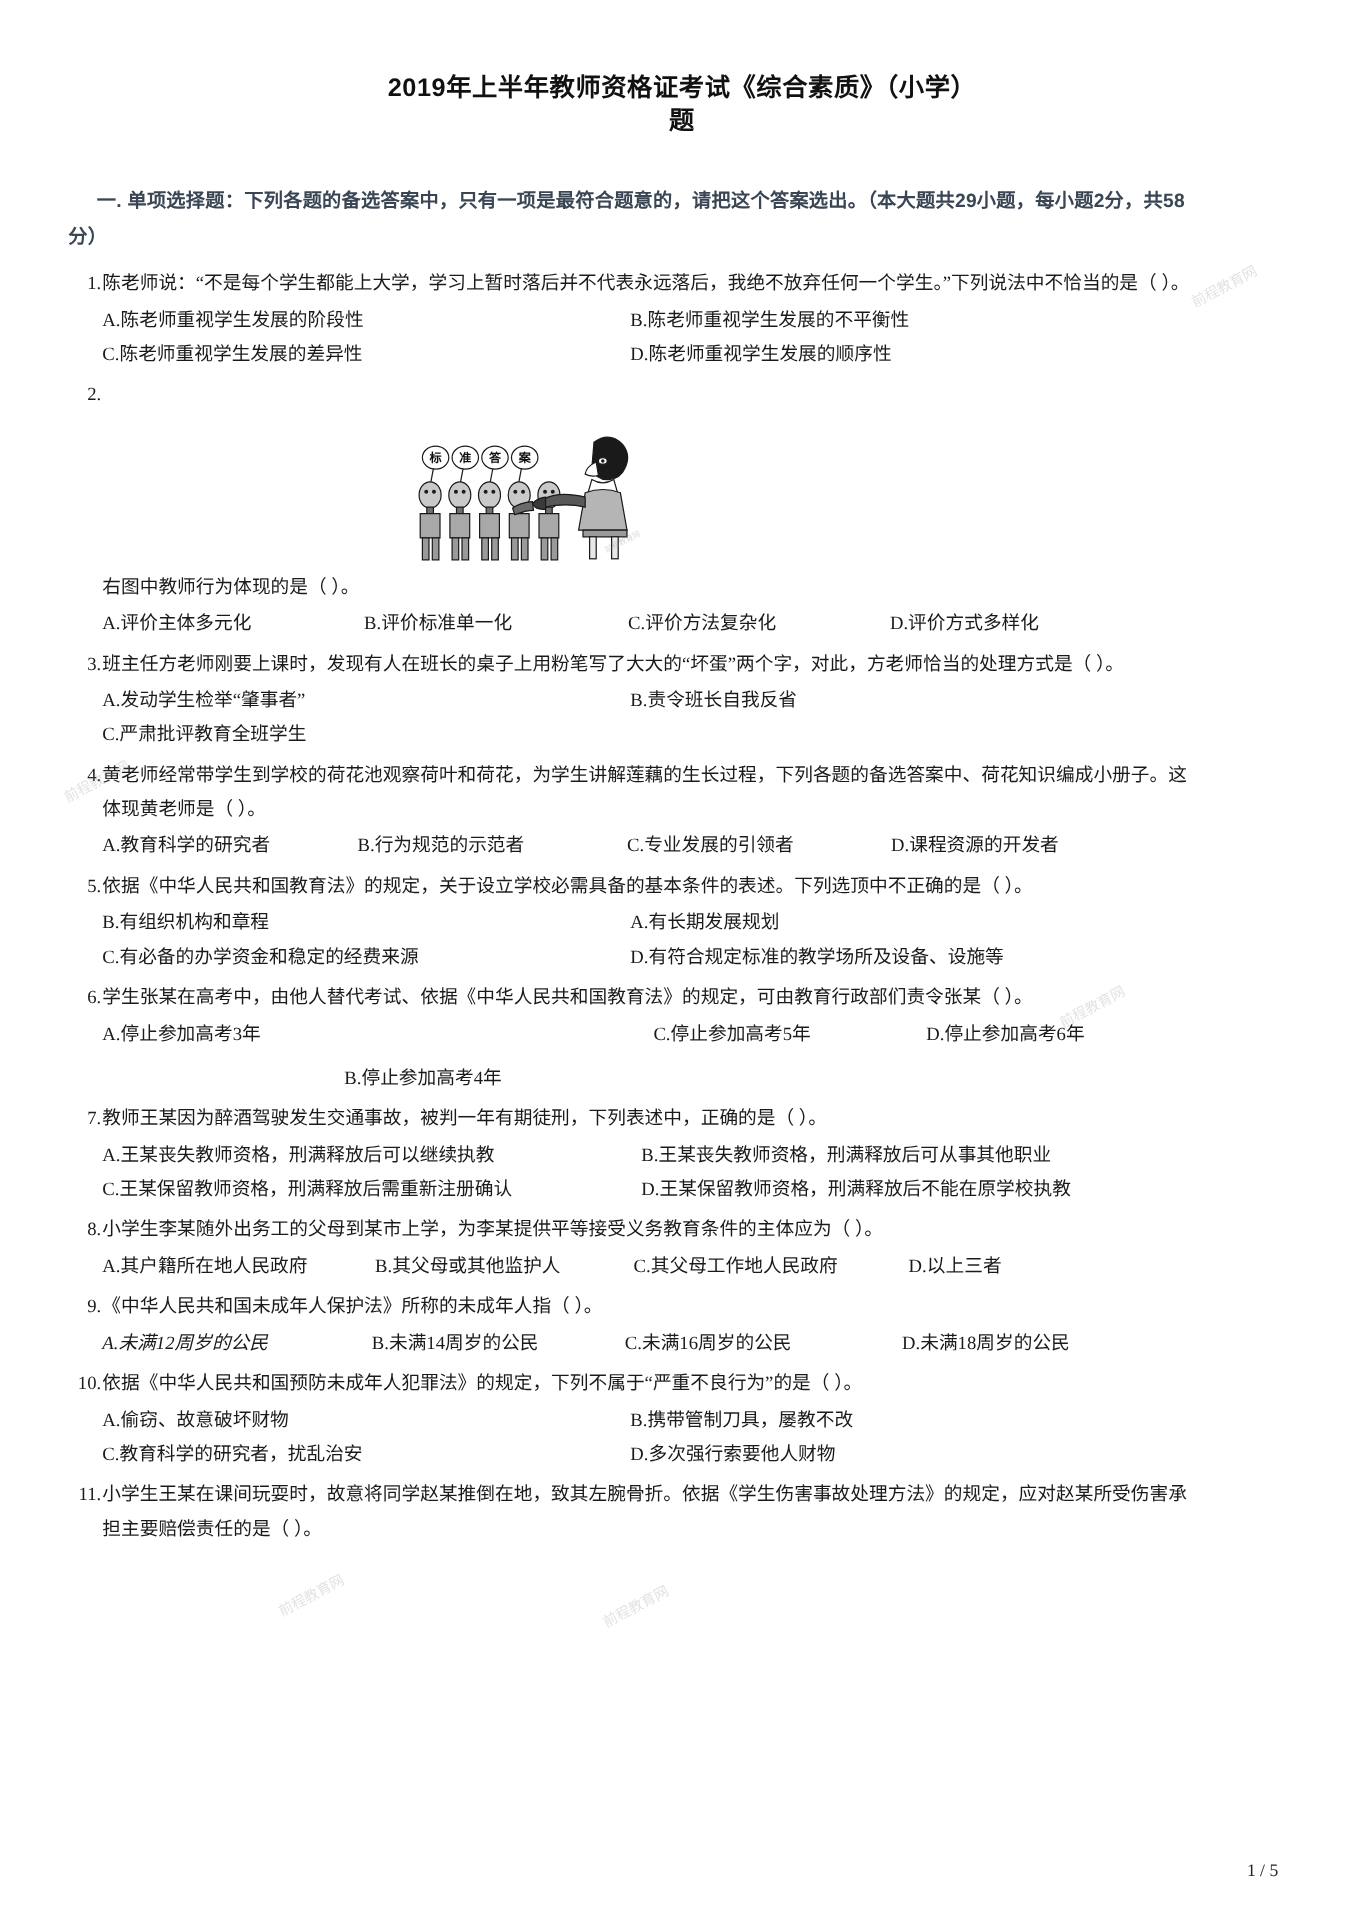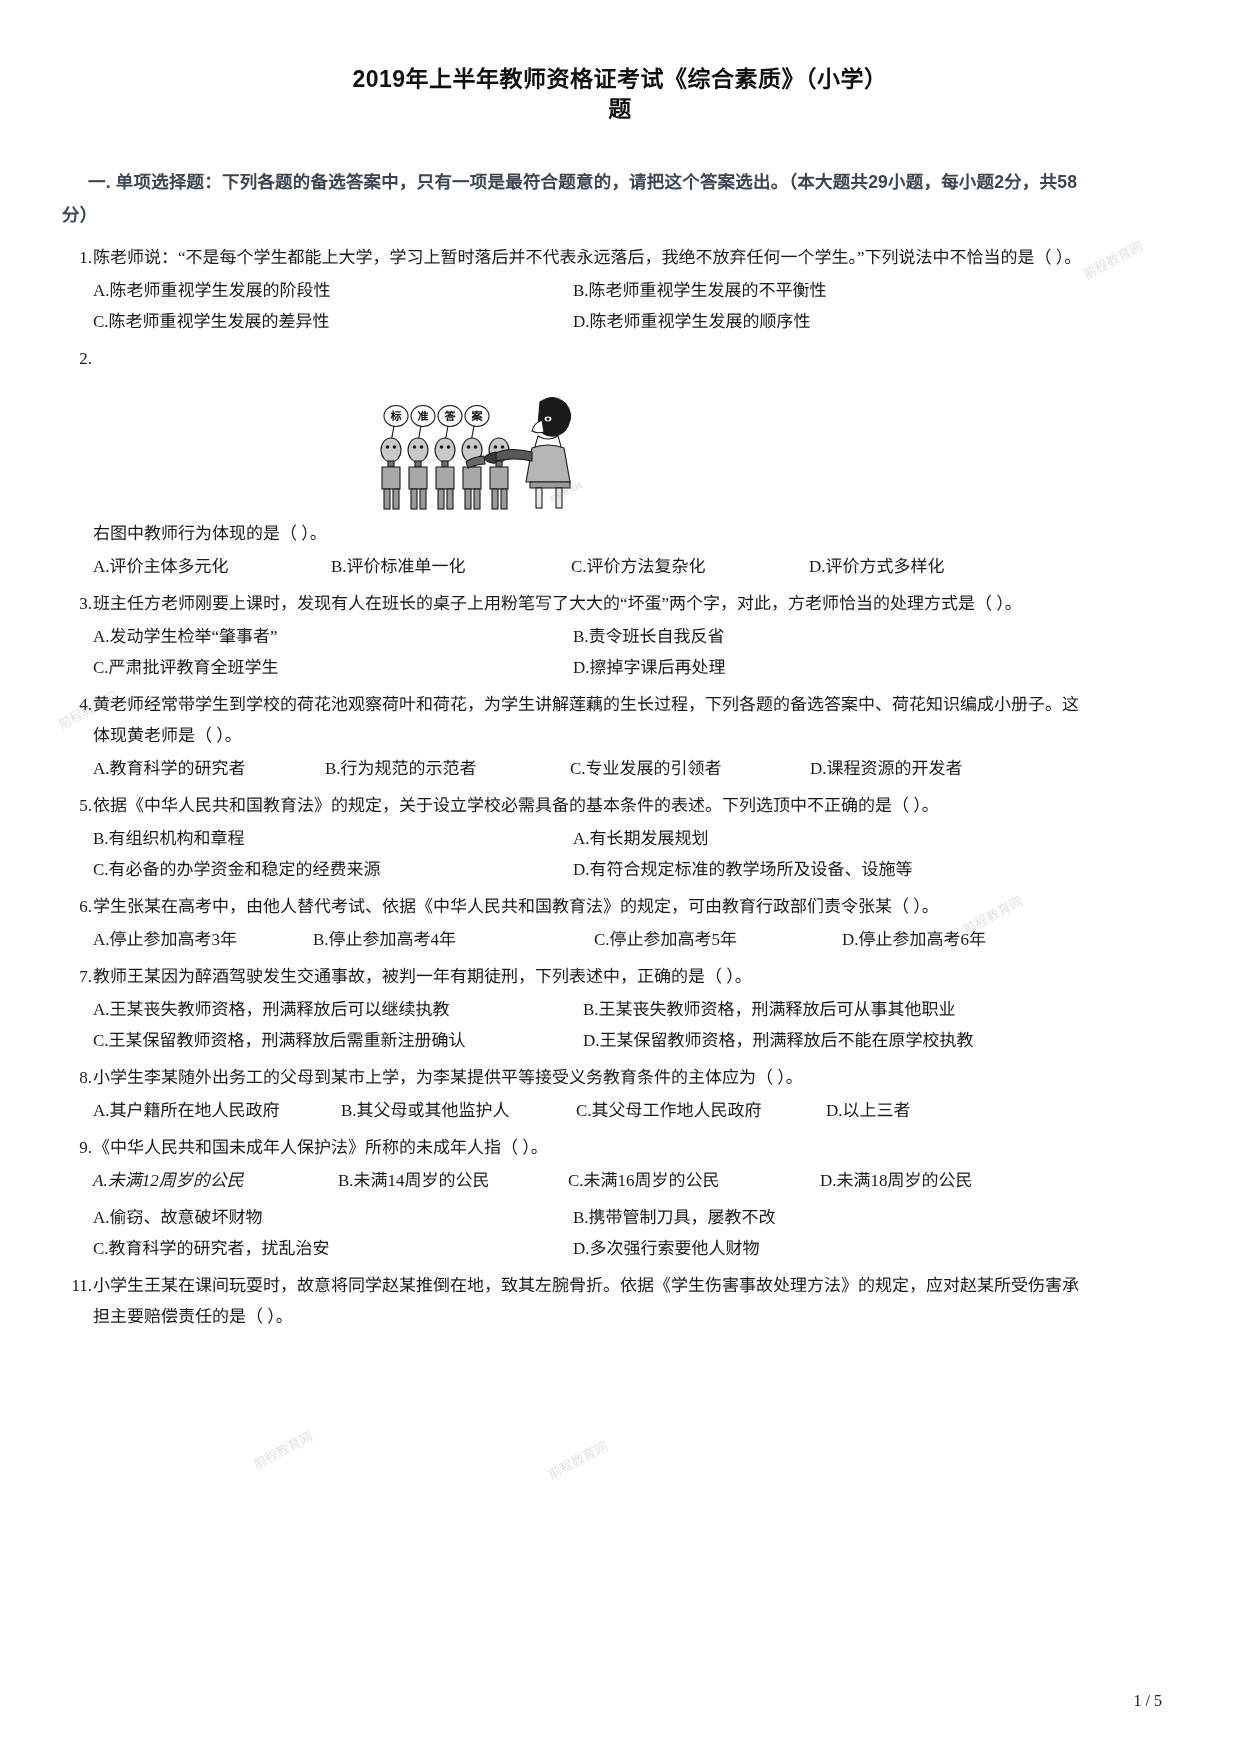--- a/index.html
+++ b/index.html
@@ -103,21 +103,21 @@
   
   .sp-a .opt:nth-child(1) { width: 238px; }
   .sp-a .opt:nth-child(2) { width: 240px; }
   .sp-a .opt:nth-child(3) { width: 238px; }
 
   .sp-b .opt:nth-child(1) { width: 232px; }
   .sp-b .opt:nth-child(2) { width: 245px; }
   .sp-b .opt:nth-child(3) { width: 240px; }
 
   .sp-c .opt:nth-child(1) { width: 220px; }
-  .sp-c .opt:nth-child(2) { width: 245px; }
+  .sp-c .opt:nth-child(2) { width: 245px; margin-top: 40px; }
   .sp-c .opt:nth-child(3) { width: 248px; margin-left: 36px; }
 
   .sp-d .opt:nth-child(1) { width: 245px; font-style: italic; }
   .sp-d .opt:nth-child(2) { width: 230px; }
   .sp-d .opt:nth-child(3) { width: 252px; }
 
   .opts-2col-wide {
     display: grid;
     grid-template-columns: 490px 1fr;
   }
@@ -296,21 +296,20 @@
 
       <div class="q">
         <div class="q-stem">
           <span class="q-num">3.</span>
           <span class="q-text">班主任方老师刚要上课时，发现有人在班长的桌子上用粉笔写了大大的“坏蛋”两个字，对此，方老师恰当的处理方式是（  ）。</span>
         </div>
         <div class="opts opts-2col">
           <span class="opt">A.发动学生检举“肇事者”</span>
           <span class="opt">B.责令班长自我反省</span>
           <span class="opt">C.严肃批评教育全班学生</span>
-          <span class="opt">D.擦掉字课后再处理</span>
         </div>
       </div>
 
       <div class="q">
         <div class="q-stem">
           <span class="q-num">4.</span>
           <span class="q-text">黄老师经常带学生到学校的荷花池观察荷叶和荷花，为学生讲解莲藕的生长过程，下列各题的备选答案中、荷花知识编成小册子。这体现黄老师是（  ）。</span>
         </div>
         <div class="opts opts-4col sp-b">
           <span class="opt">A.教育科学的研究者</span>
@@ -379,20 +378,24 @@
         </div>
         <div class="opts opts-4col sp-d">
           <span class="opt">A.未满12周岁的公民</span>
           <span class="opt">B.未满14周岁的公民</span>
           <span class="opt">C.未满16周岁的公民</span>
           <span class="opt">D.未满18周岁的公民</span>
         </div>
       </div>
 
       <div class="q">
+        <div class="q-stem">
+          <span class="q-num">10.</span>
+          <span class="q-text">依据《中华人民共和国预防未成年人犯罪法》的规定，下列不属于“严重不良行为”的是（  ）。</span>
+        </div>
         <div class="opts opts-2col">
           <span class="opt">A.偷窃、故意破坏财物</span>
           <span class="opt">B.携带管制刀具，屡教不改</span>
           <span class="opt">C.教育科学的研究者，扰乱治安</span>
           <span class="opt">D.多次强行索要他人财物</span>
         </div>
       </div>
 
       <div class="q">
         <div class="q-stem">

